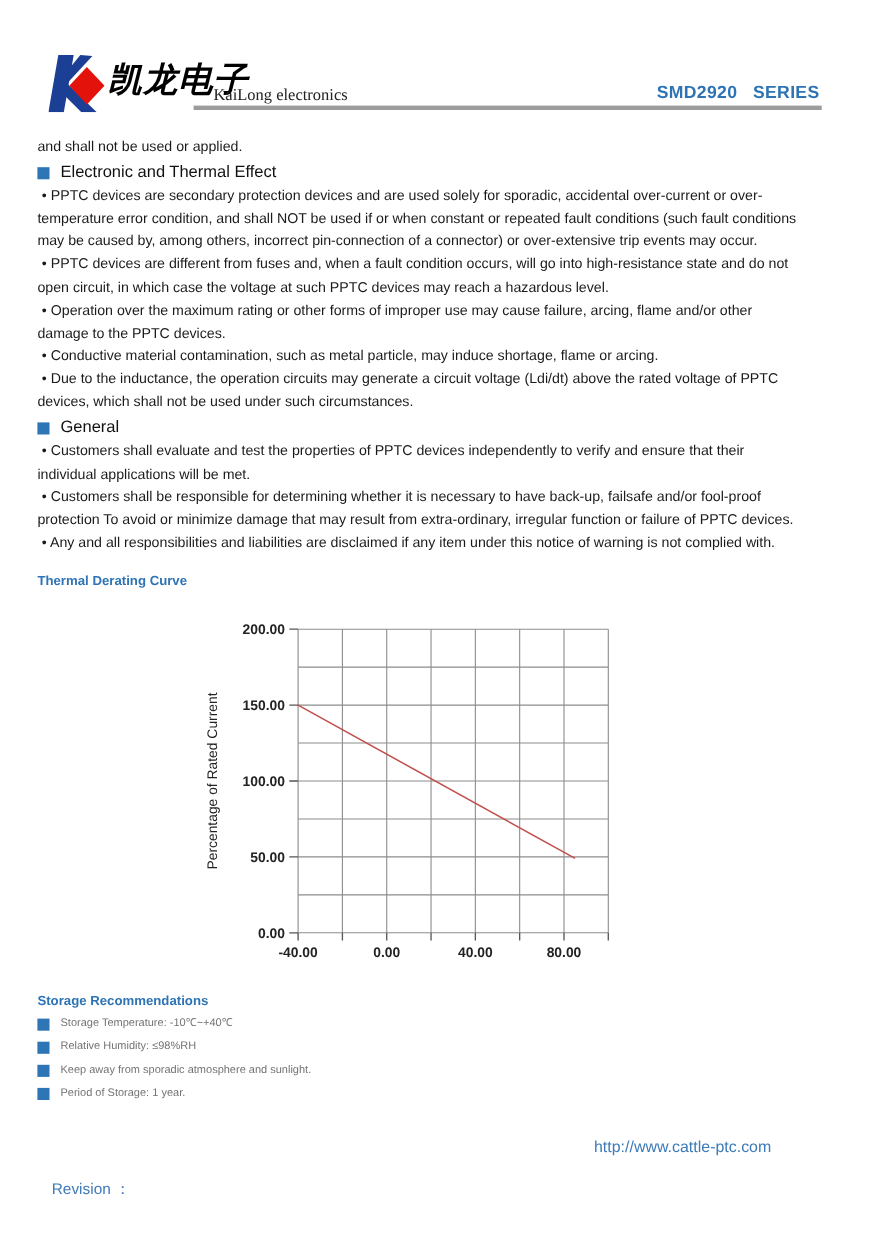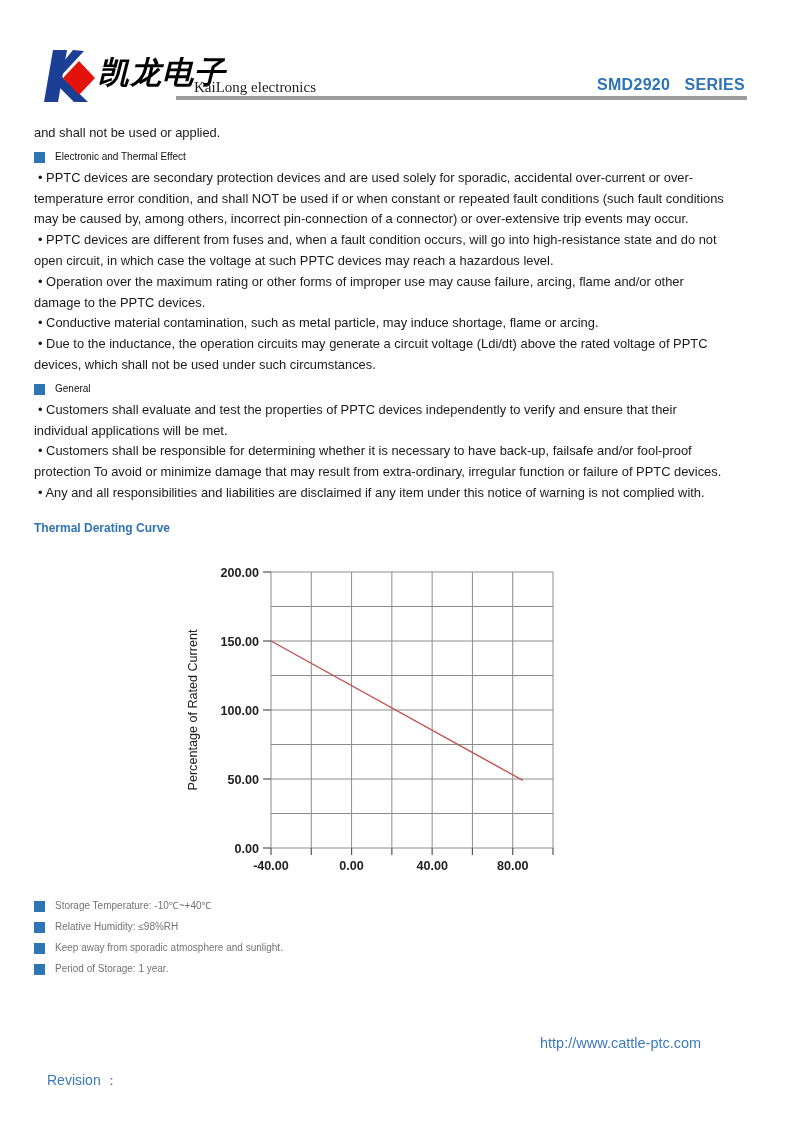--- a/index.html
+++ b/index.html
@@ -12,21 +12,21 @@
            font-family:"DejaVu Serif",serif;letter-spacing:1px;color:#000;white-space:nowrap;}
   .logo-en{position:absolute;left:194px;top:79px;font-size:15px;
            font-family:"Liberation Serif",serif;color:#222;white-space:nowrap;}
   .series{position:absolute;right:48px;top:76px;font-size:16px;font-weight:bold;
           color:#2E74B5;white-space:pre;letter-spacing:.3px;}
   .rule{position:absolute;left:176px;top:96px;width:571px;height:4px;background:#9C9C9C;}
 
   
   .content{position:absolute;left:34px;top:99px;width:699px;font-size:12.9px;line-height:20.8px;margin-top:24px;}
   .intro{margin:0;}
-  .sec-h{display:flex;align-items:center;gap:10px;height:21px;margin-top:3px;font-size:10px;color:#111;}
+  .sec-h{display:flex;align-items:center;gap:10px;height:21px;margin-top:3px;font-size:15px;color:#111;}
   .sq{width:11px;height:11px;background:#2E75B6;display:inline-block;flex:0 0 auto;}
   .blt{margin:0;text-indent:4px;}
   .blt::before{content:"\2022  ";}
 
   .h-blue{color:#2E74B5;font-size:12px;font-weight:bold;line-height:21px;height:21px;margin:14px 0 0 0;}
 
   
   .chart-wrap{margin:22px 0 0 142px;width:420px;height:335px;}
 
   
@@ -116,20 +116,21 @@
           <line x1="377" y1="287" x2="377" y2="294" stroke="#555" stroke-width="1.2"></line>
           <text x="95" y="309" text-anchor="middle" font-size="12.6" font-weight="bold" fill="#222" font-family="Liberation Sans, sans-serif">-40.00</text>
           <text x="175.57142857142856" y="309" text-anchor="middle" font-size="12.6" font-weight="bold" fill="#222" font-family="Liberation Sans, sans-serif">0.00</text>
           <text x="256.1428571428571" y="309" text-anchor="middle" font-size="12.6" font-weight="bold" fill="#222" font-family="Liberation Sans, sans-serif">40.00</text>
           <text x="336.7142857142857" y="309" text-anchor="middle" font-size="12.6" font-weight="bold" fill="#222" font-family="Liberation Sans, sans-serif">80.00</text>
           <text x="21" y="149" text-anchor="middle" font-size="12.6" fill="#222" font-family="Liberation Sans, sans-serif" transform="rotate(-90 21 149)">Percentage of Rated Current</text>
           <polyline points="95,80 346.7857142857143,219.38" fill="none" stroke="#C0504D" stroke-width="1.4"></polyline>
         </svg>
     </div>
 
+    <div class="h-blue stor-h">Storage Recommendations</div>
     <div id="storage-items">
         <div class="stor-item">
           <span class="sq"></span>
           <span>Storage Temperature: -10℃~+40℃</span>
         </div>
         <div class="stor-item">
           <span class="sq"></span>
           <span>Relative Humidity: ≤98%RH</span>
         </div>
         <div class="stor-item">

